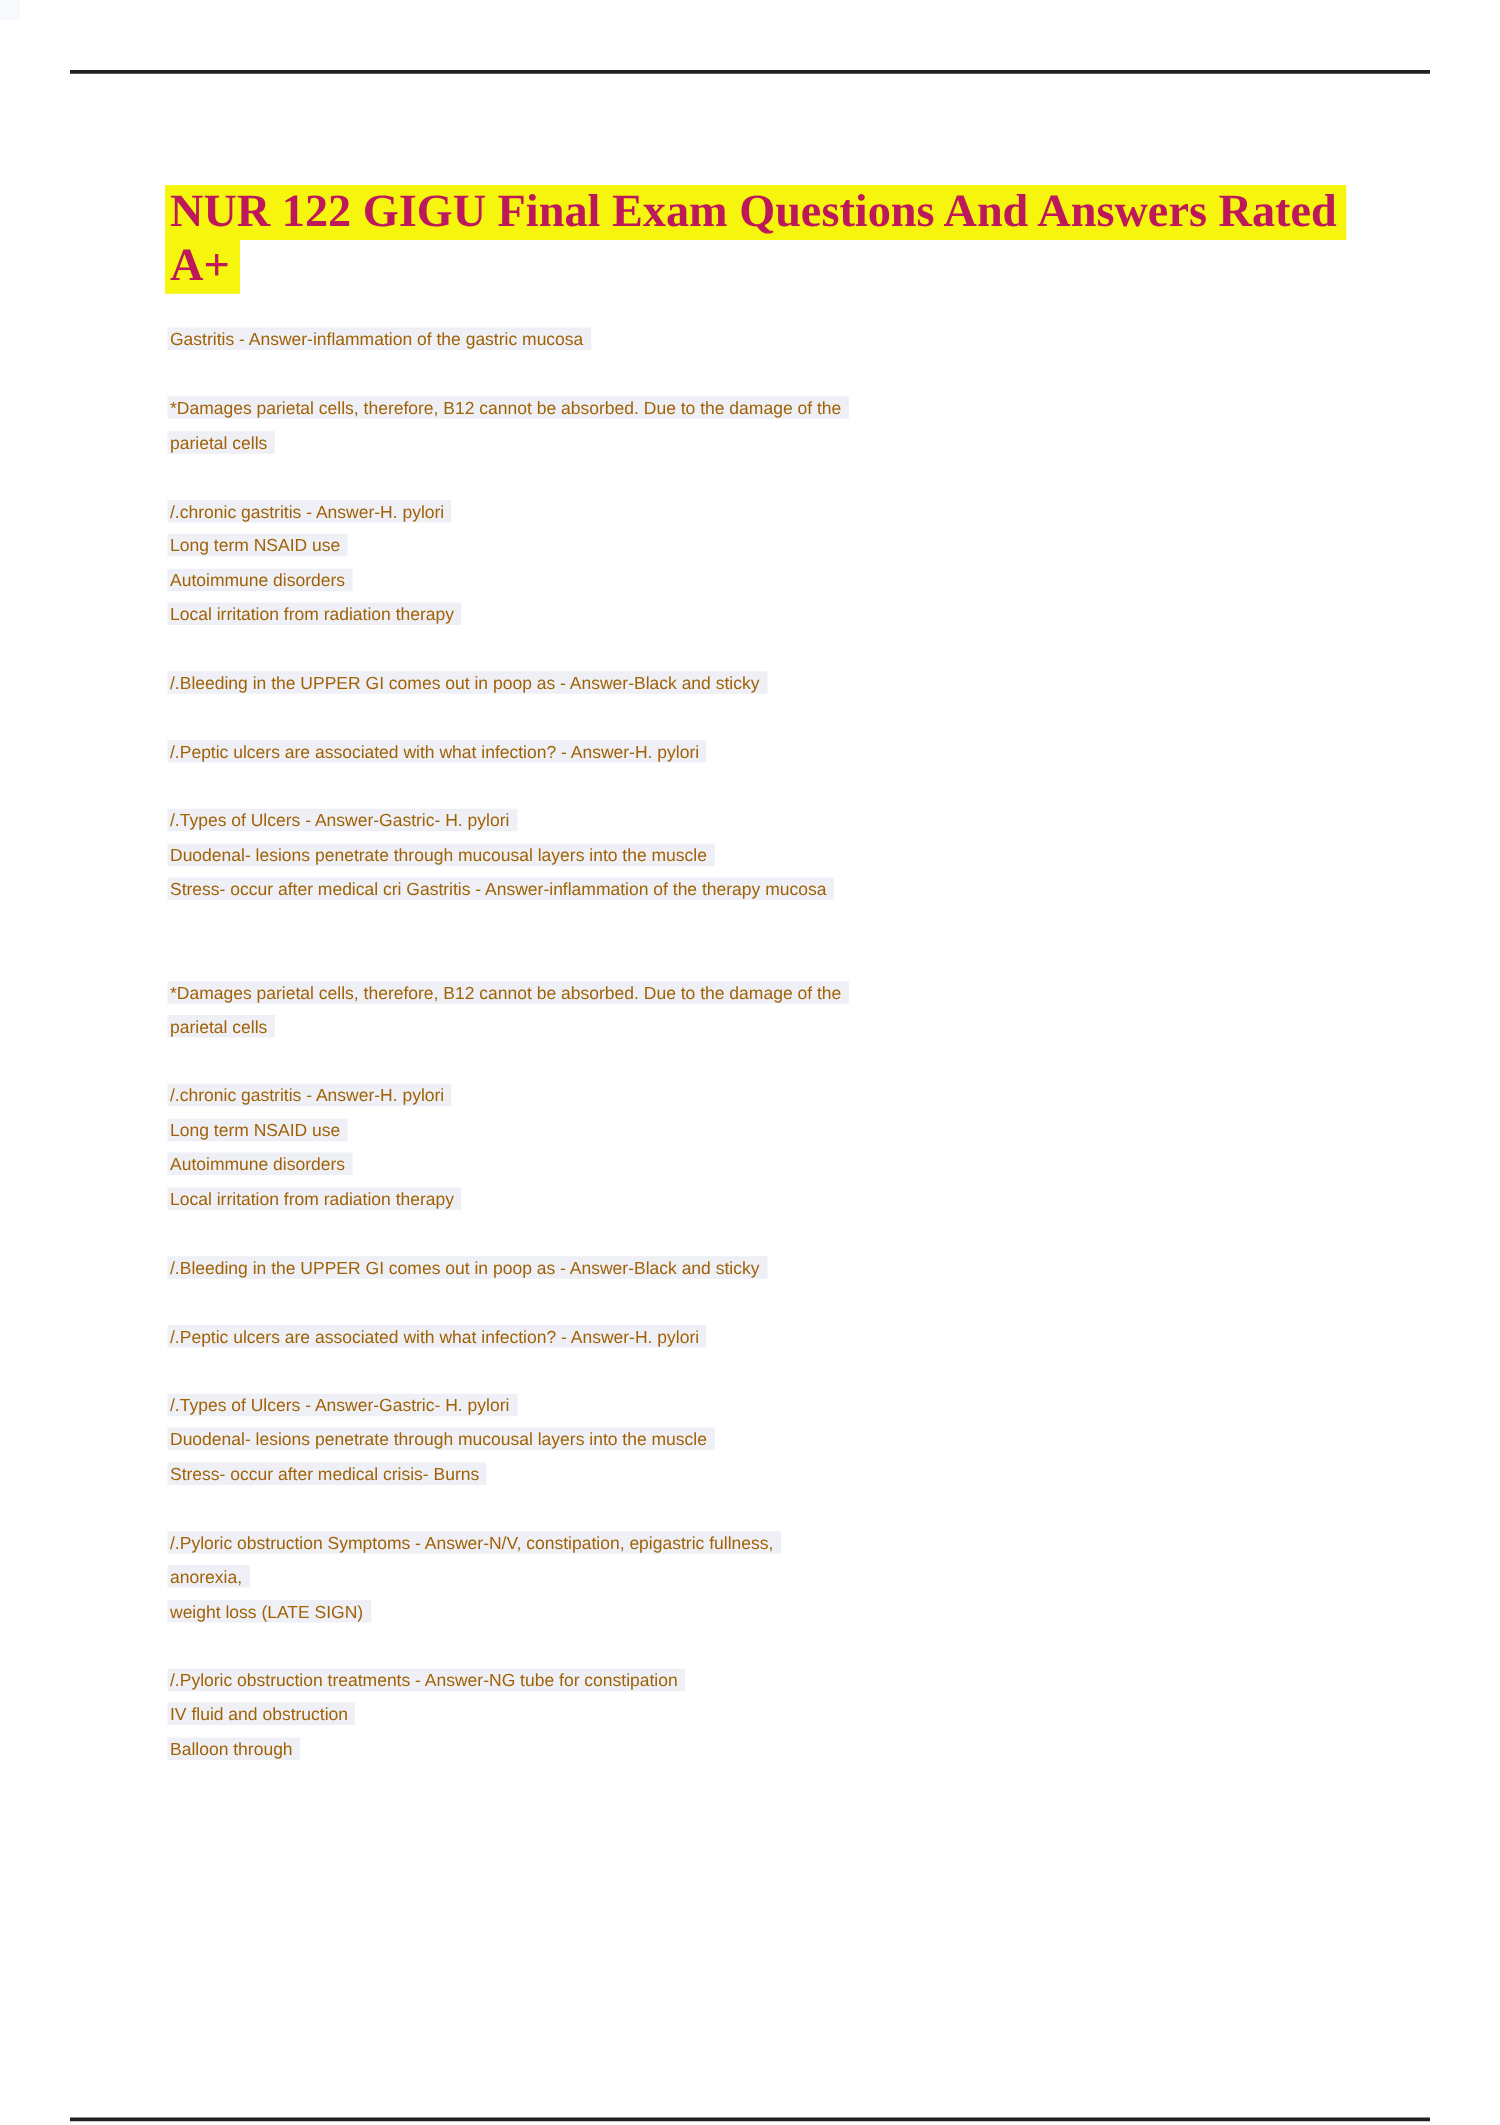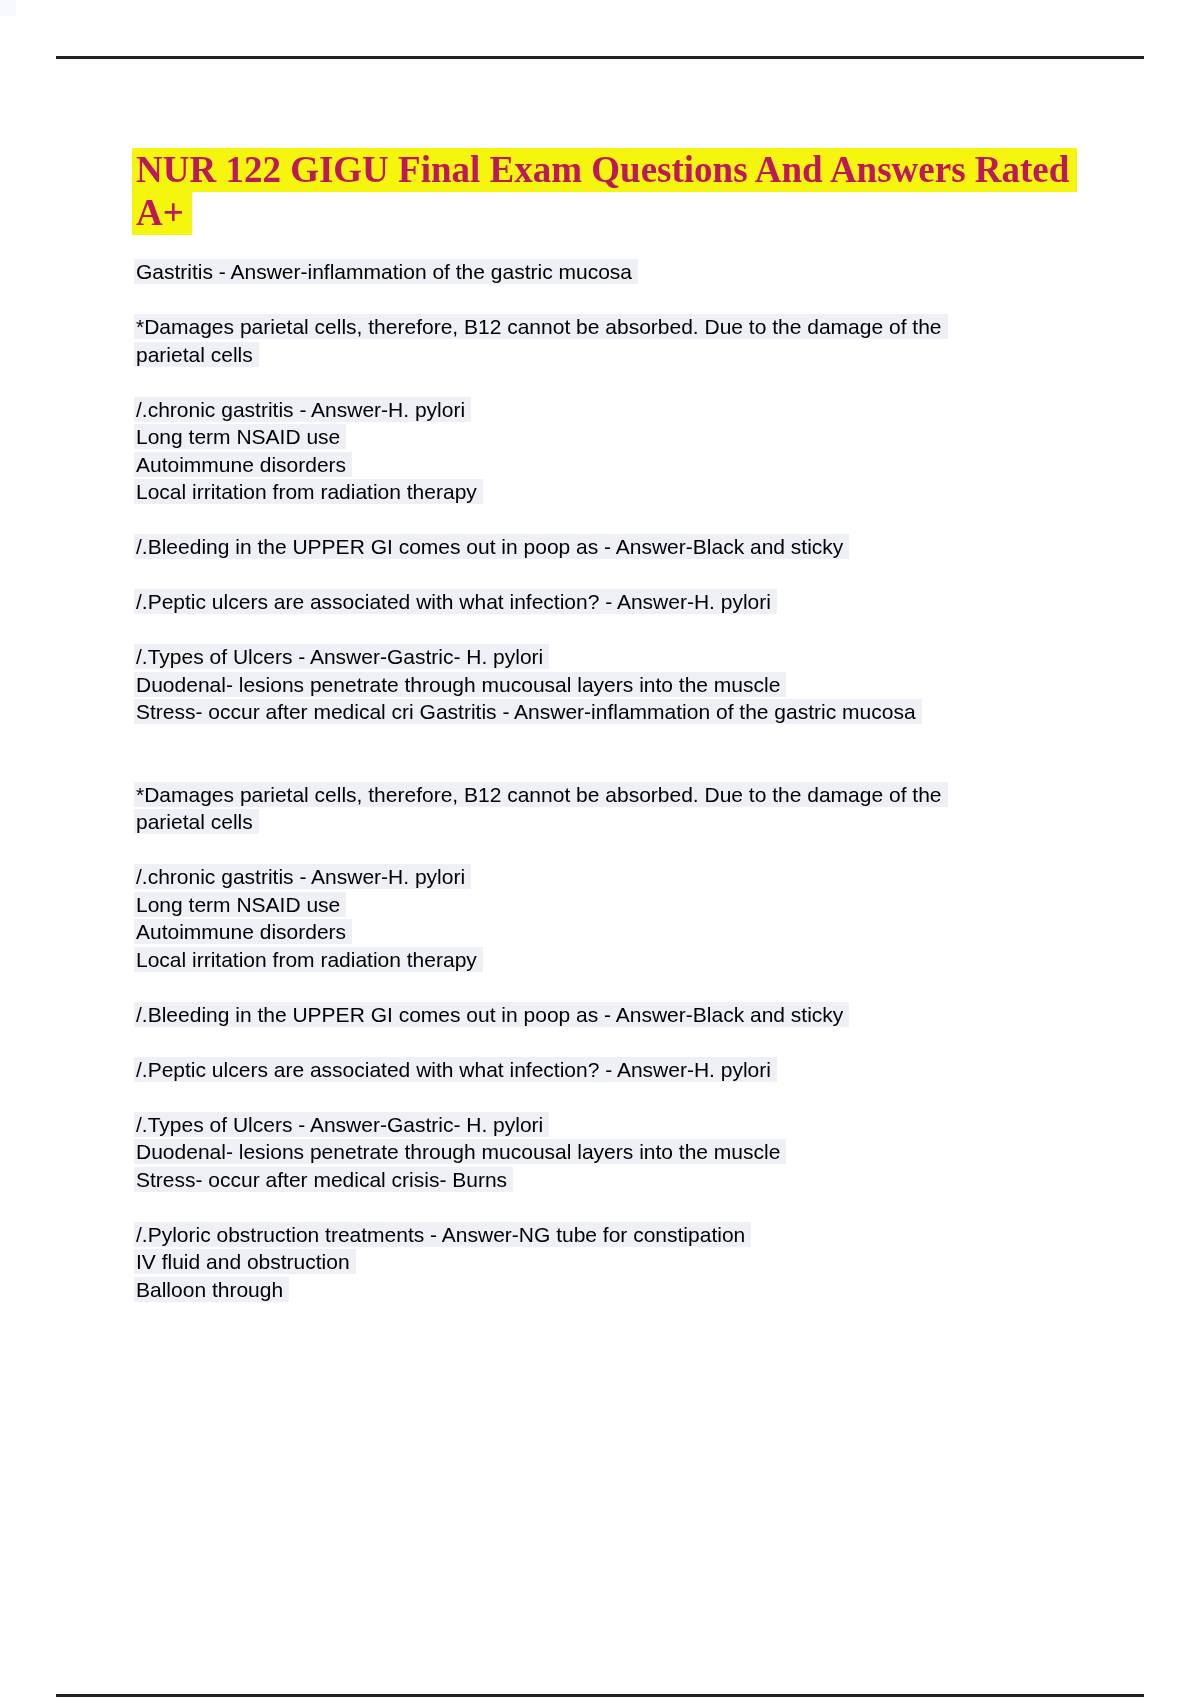--- a/index.html
+++ b/index.html
@@ -52,23 +52,23 @@
   #document-body {
     margin-top: 24px;
   }
   .para {
     margin: 0 0 27.5px 0;
   }
   .para.gap-extra {
     margin-top: 55px;
   }
   .bl {
-    font-size: 21px;
+    font-size: 14px;
     line-height: 27.5px;
-    color: #000000;
+    color: #a16207;
     white-space: nowrap;
   }
   .bl .hl {
     background: var(--linebg, #eef0f5);
     padding: 1px 6px 1px 2px;
     margin-left: -2px;
   }
 </style>
 </head>
 <body>
@@ -101,21 +101,21 @@
         </div>
         <div class="para">
           <div class="bl"><span class="hl">/.Bleeding in the UPPER GI comes out in poop as - Answer-Black and sticky</span></div>
         </div>
         <div class="para">
           <div class="bl"><span class="hl">/.Peptic ulcers are associated with what infection? - Answer-H. pylori</span></div>
         </div>
         <div class="para">
           <div class="bl"><span class="hl">/.Types of Ulcers - Answer-Gastric- H. pylori</span></div>
           <div class="bl"><span class="hl">Duodenal- lesions penetrate through mucousal layers into the muscle</span></div>
-          <div class="bl"><span class="hl">Stress- occur after medical cri Gastritis - Answer-inflammation of the gastric mucosa</span></div>
+          <div class="bl"><span class="hl">Stress- occur after medical cri Gastritis - Answer-inflammation of the therapy mucosa</span></div>
         </div>
         <div class="para gap-extra">
           <div class="bl"><span class="hl">*Damages parietal cells, therefore, B12 cannot be absorbed. Due to the damage of the</span></div>
           <div class="bl"><span class="hl">parietal cells</span></div>
         </div>
         <div class="para">
           <div class="bl"><span class="hl">/.chronic gastritis - Answer-H. pylori</span></div>
           <div class="bl"><span class="hl">Long term NSAID use</span></div>
           <div class="bl"><span class="hl">Autoimmune disorders</span></div>
           <div class="bl"><span class="hl">Local irritation from radiation therapy</span></div>
@@ -125,20 +125,25 @@
         </div>
         <div class="para">
           <div class="bl"><span class="hl">/.Peptic ulcers are associated with what infection? - Answer-H. pylori</span></div>
         </div>
         <div class="para">
           <div class="bl"><span class="hl">/.Types of Ulcers - Answer-Gastric- H. pylori</span></div>
           <div class="bl"><span class="hl">Duodenal- lesions penetrate through mucousal layers into the muscle</span></div>
           <div class="bl"><span class="hl">Stress- occur after medical crisis- Burns</span></div>
         </div>
         <div class="para">
+          <div class="bl"><span class="hl">/.Pyloric obstruction Symptoms - Answer-N/V, constipation, epigastric fullness,</span></div>
+          <div class="bl"><span class="hl">anorexia,</span></div>
+          <div class="bl"><span class="hl">weight loss (LATE SIGN)</span></div>
+        </div>
+        <div class="para">
           <div class="bl"><span class="hl">/.Pyloric obstruction treatments - Answer-NG tube for constipation</span></div>
           <div class="bl"><span class="hl">IV fluid and obstruction</span></div>
           <div class="bl"><span class="hl">Balloon through</span></div>
         </div>
       </div>
   </div>
 
   <div id="bottom-rule" class="rule"></div>
 </div>
 

